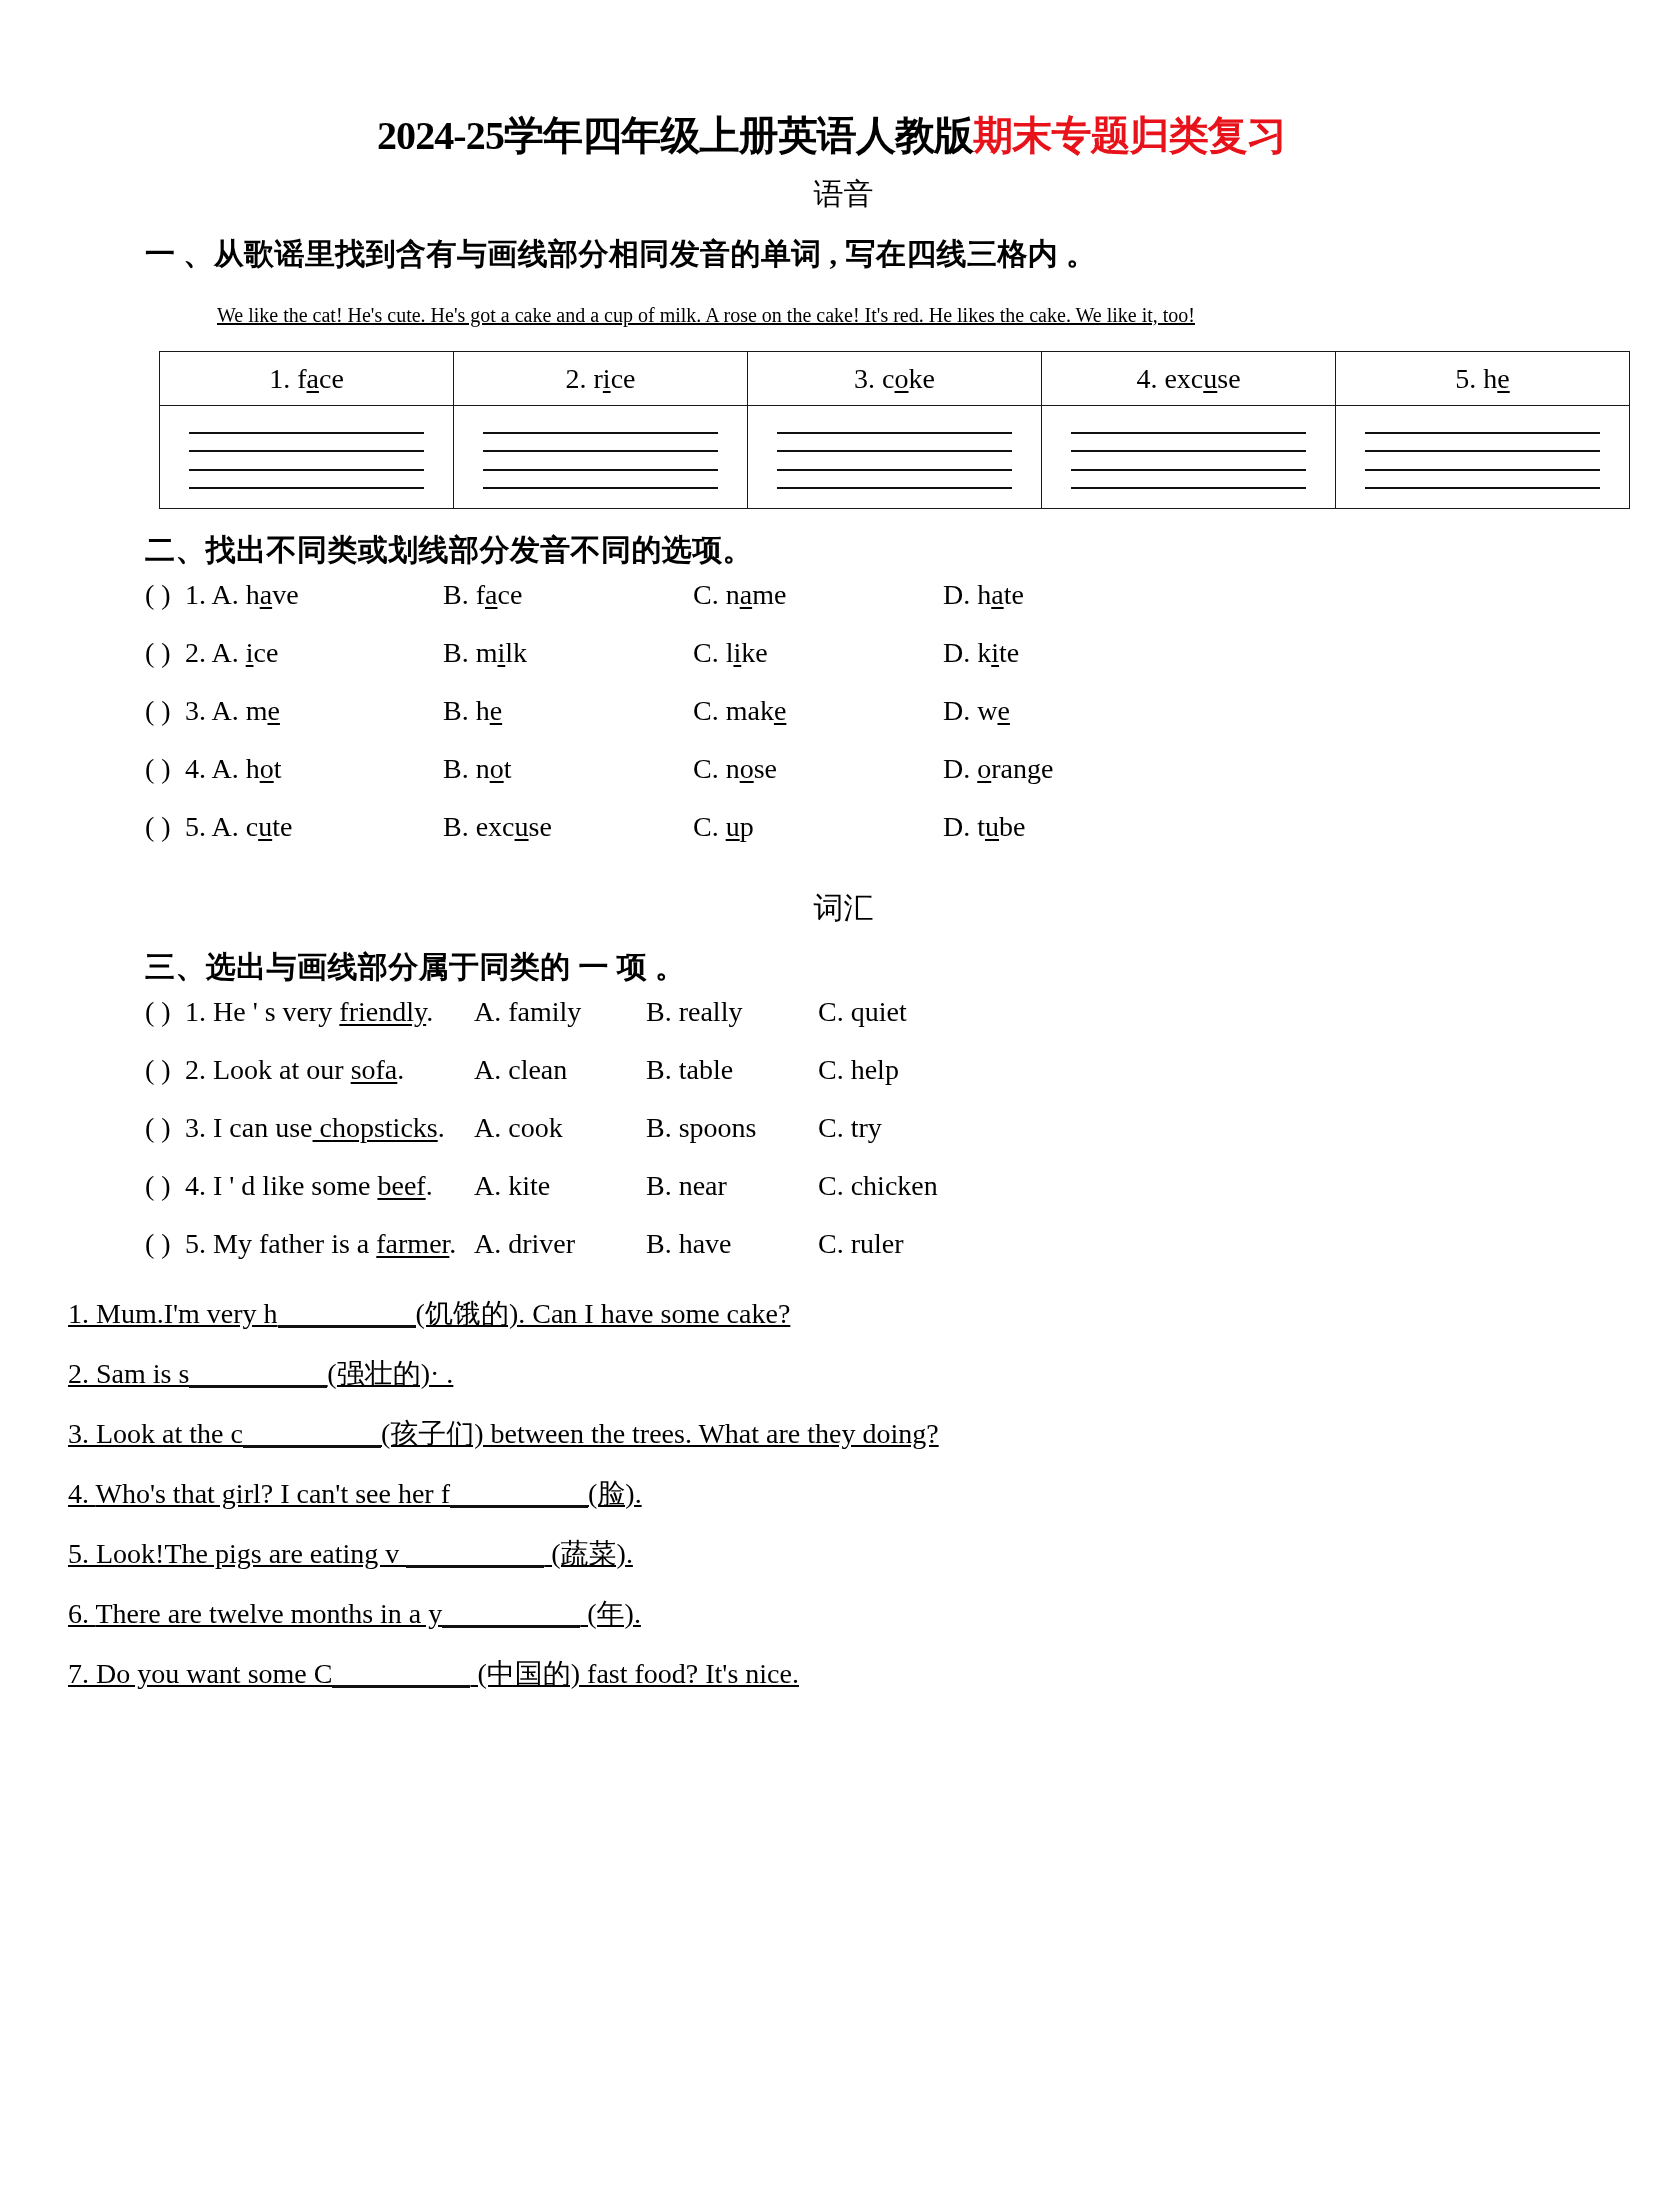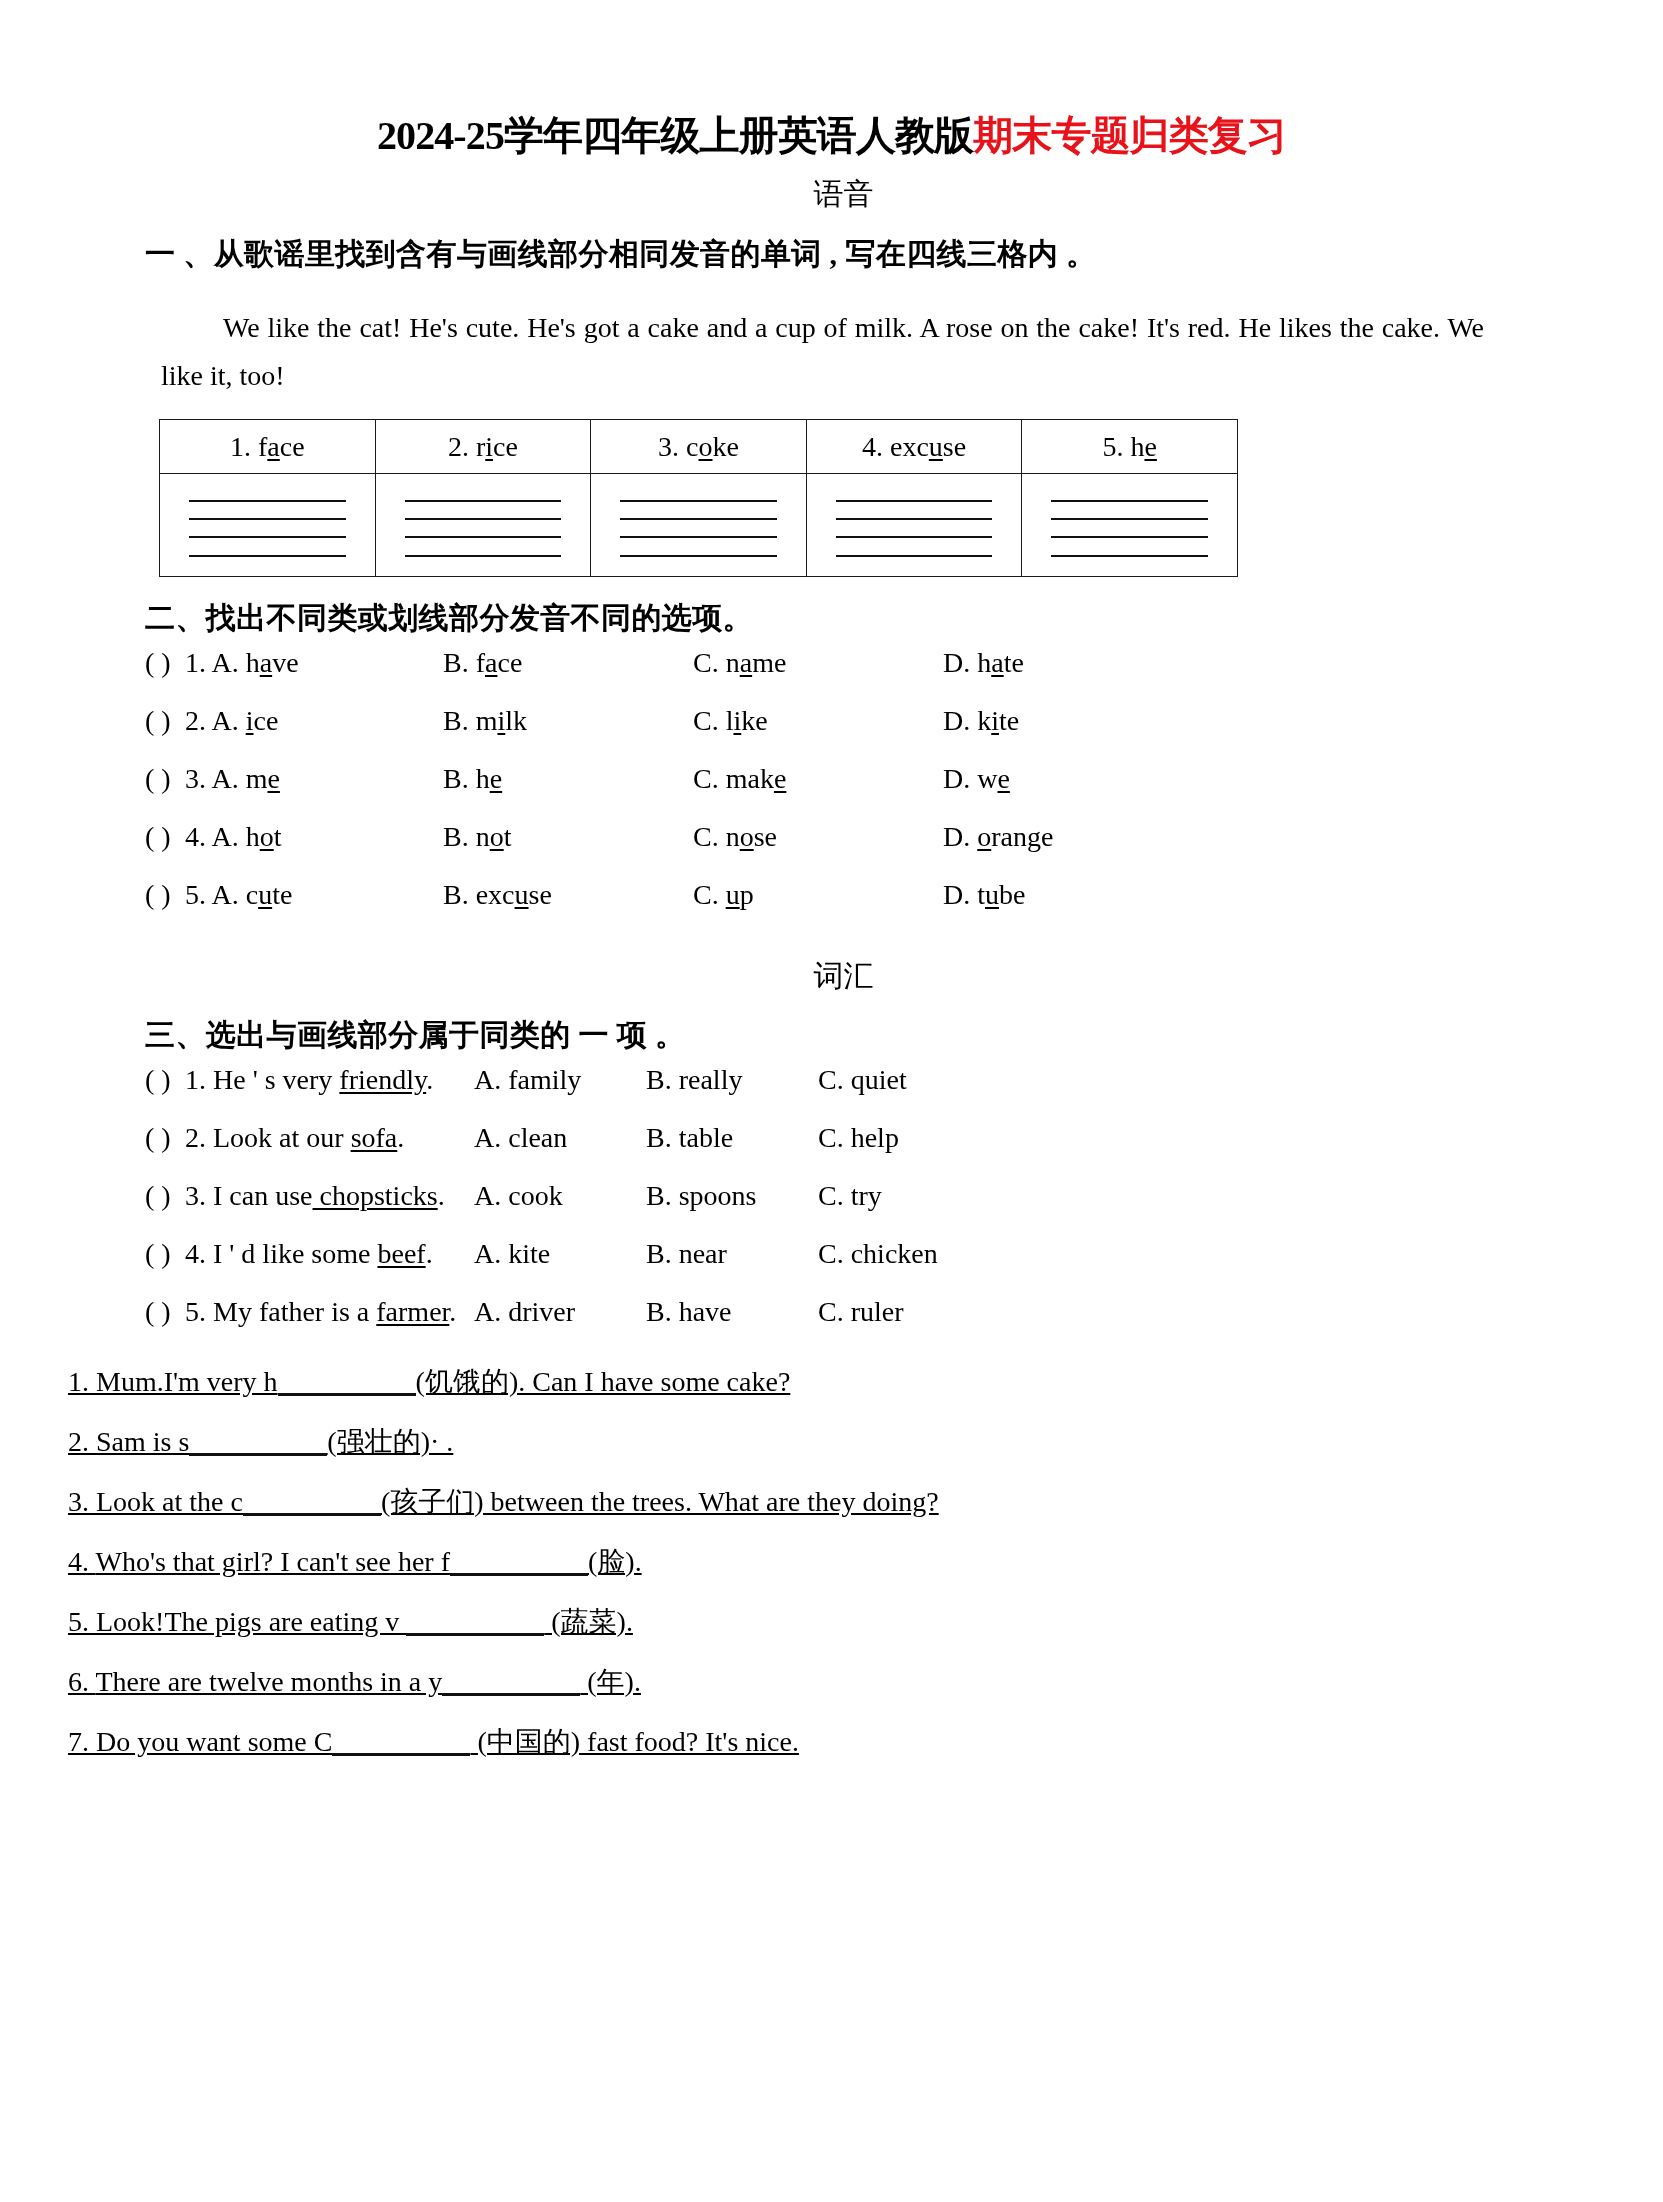--- a/index.html
+++ b/index.html
@@ -41,32 +41,33 @@
     font-size:30px;
     font-weight:bold;
     margin:0;
     padding:22.4px 0 0 145px;
     line-height:1.25;
     letter-spacing:0.4px;
   }
 
   
   .passage {
-    font-size:28px;
+    font-size:20px;
     line-height:1.72;
-    margin:16px;
+    margin:10px;
     padding:15.5px 163px 0 145px;
     text-align:justify;
     text-indent:62px;
+    text-decoration:underline;
   }
 
   
   .grid-table {
     margin:19px 0 0 159px;
-    width:1079px;
+    width:1471px;
     border-collapse:collapse;
     table-layout:fixed;
   }
   .grid-table td {
     border:1.7px solid #1a1a1a;
     padding:0;
     vertical-align:top;
   }
   .grid-head td {
     height:53px;

